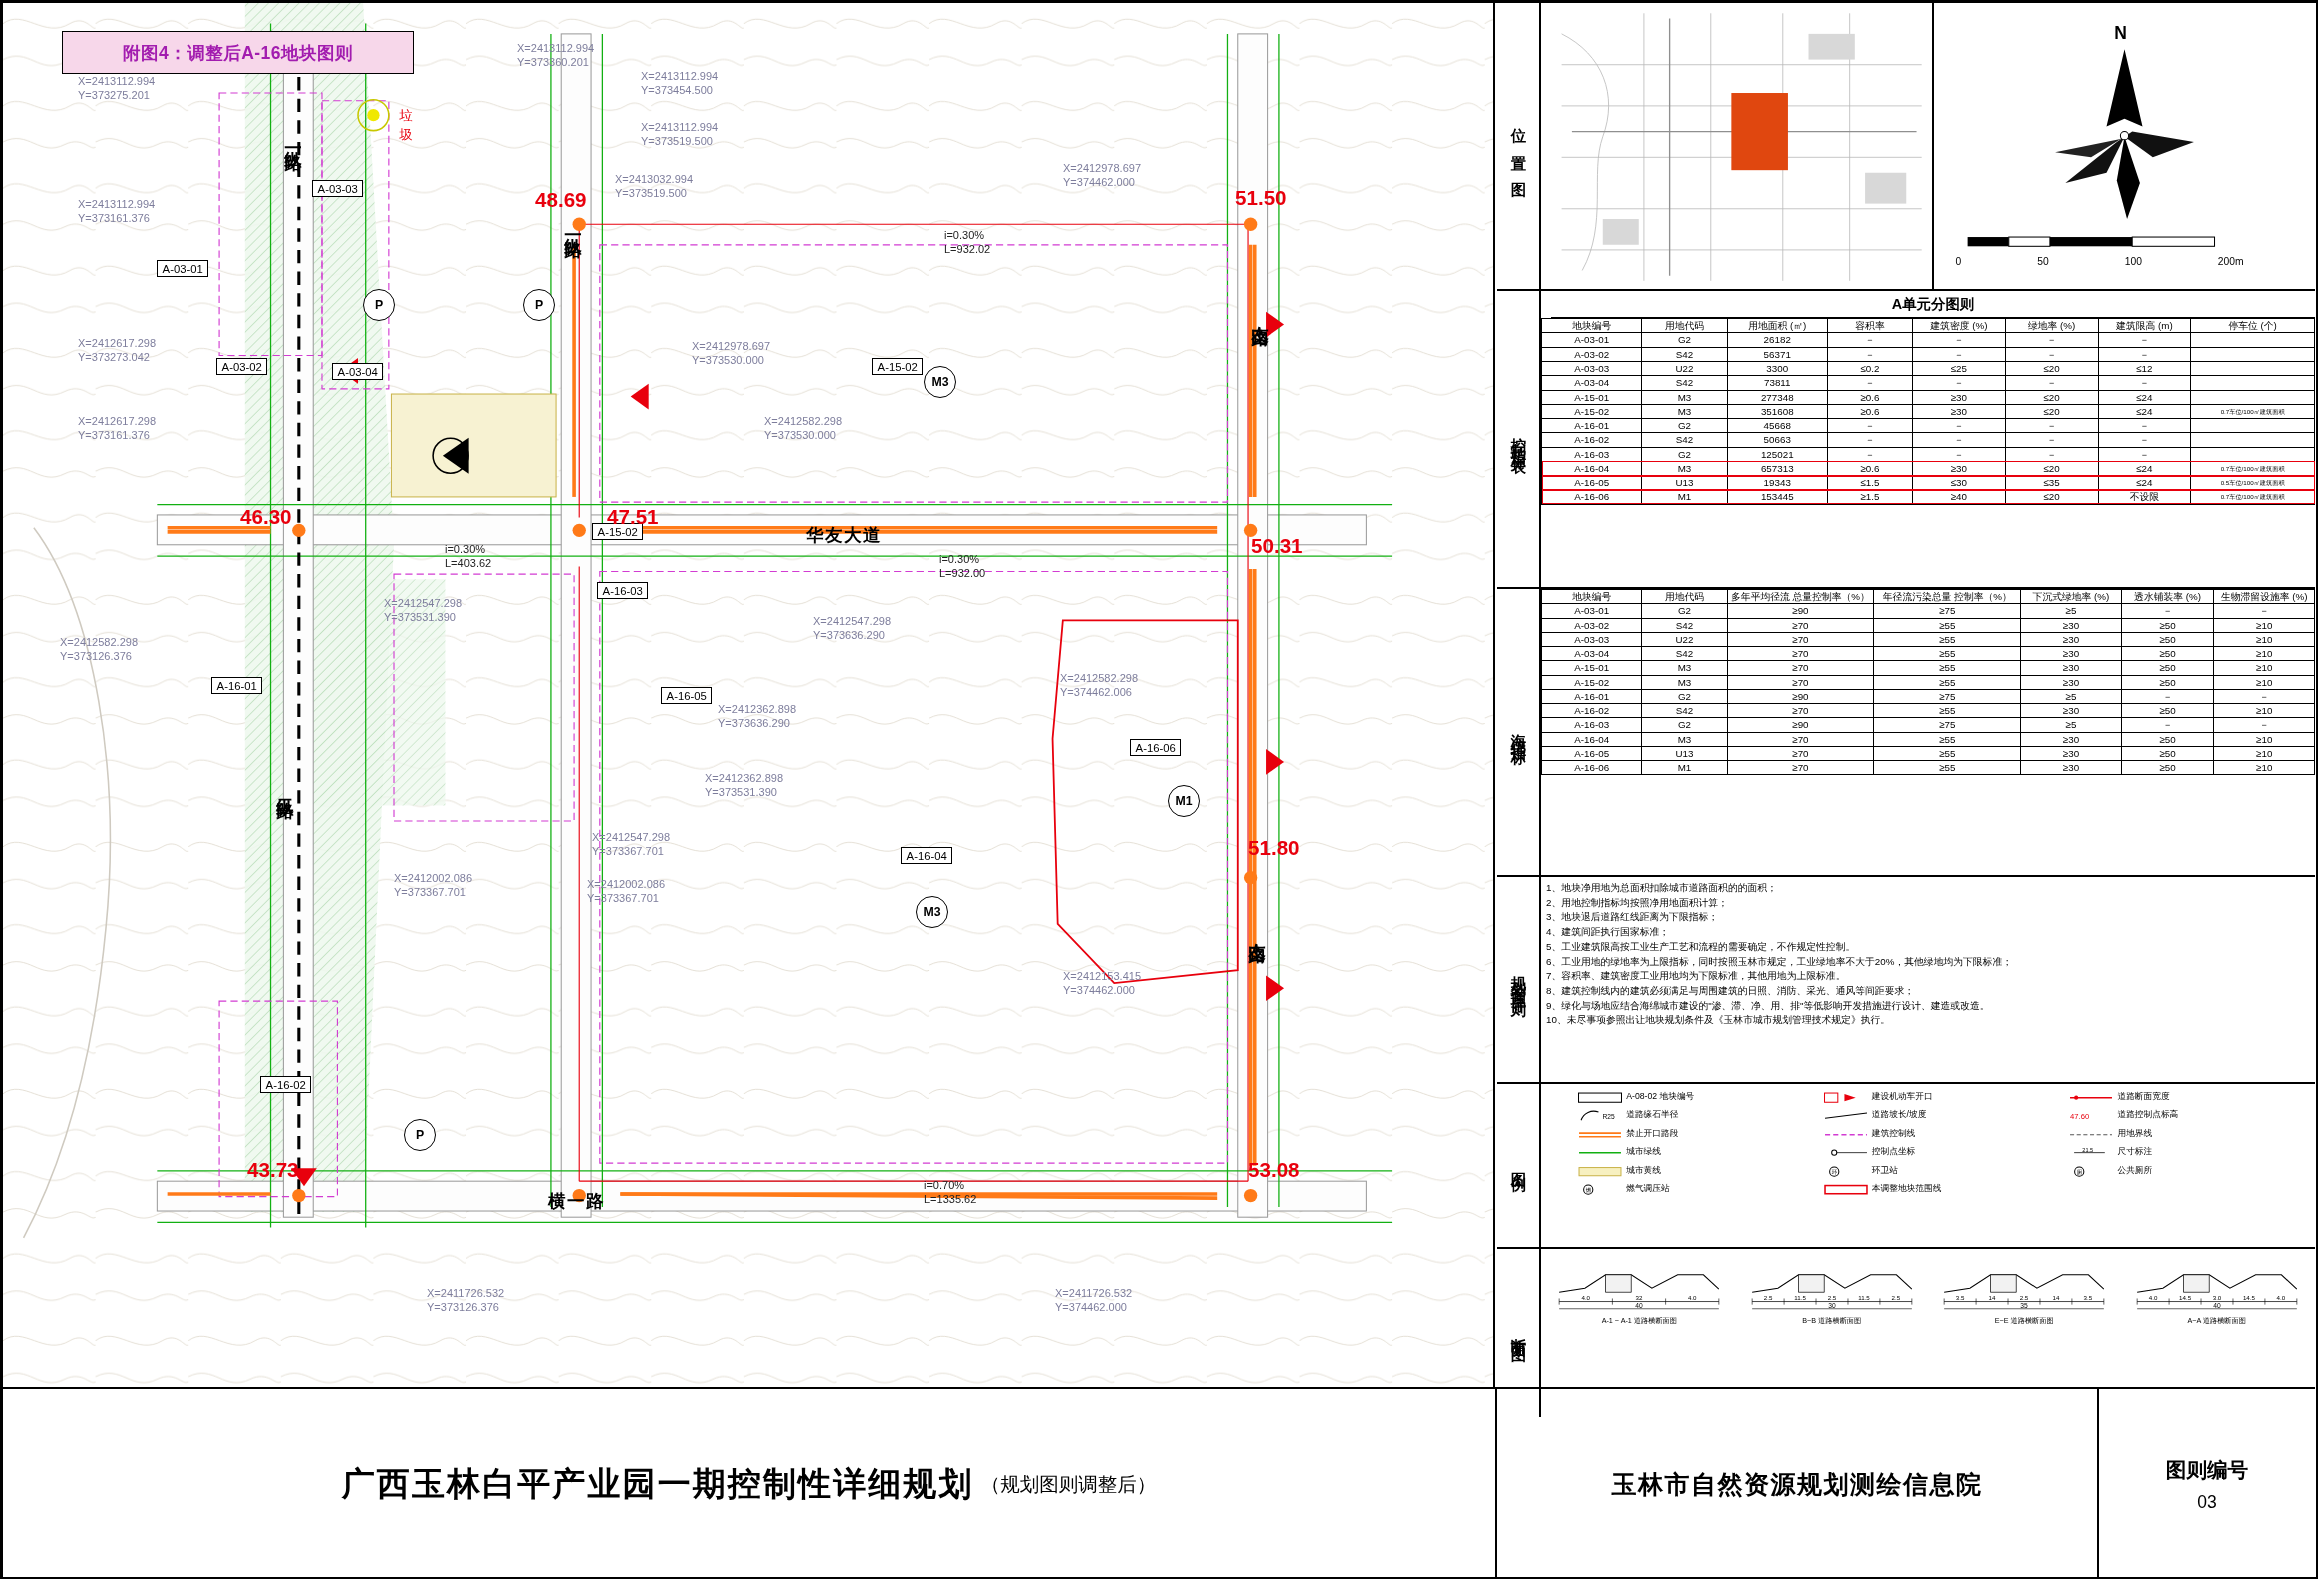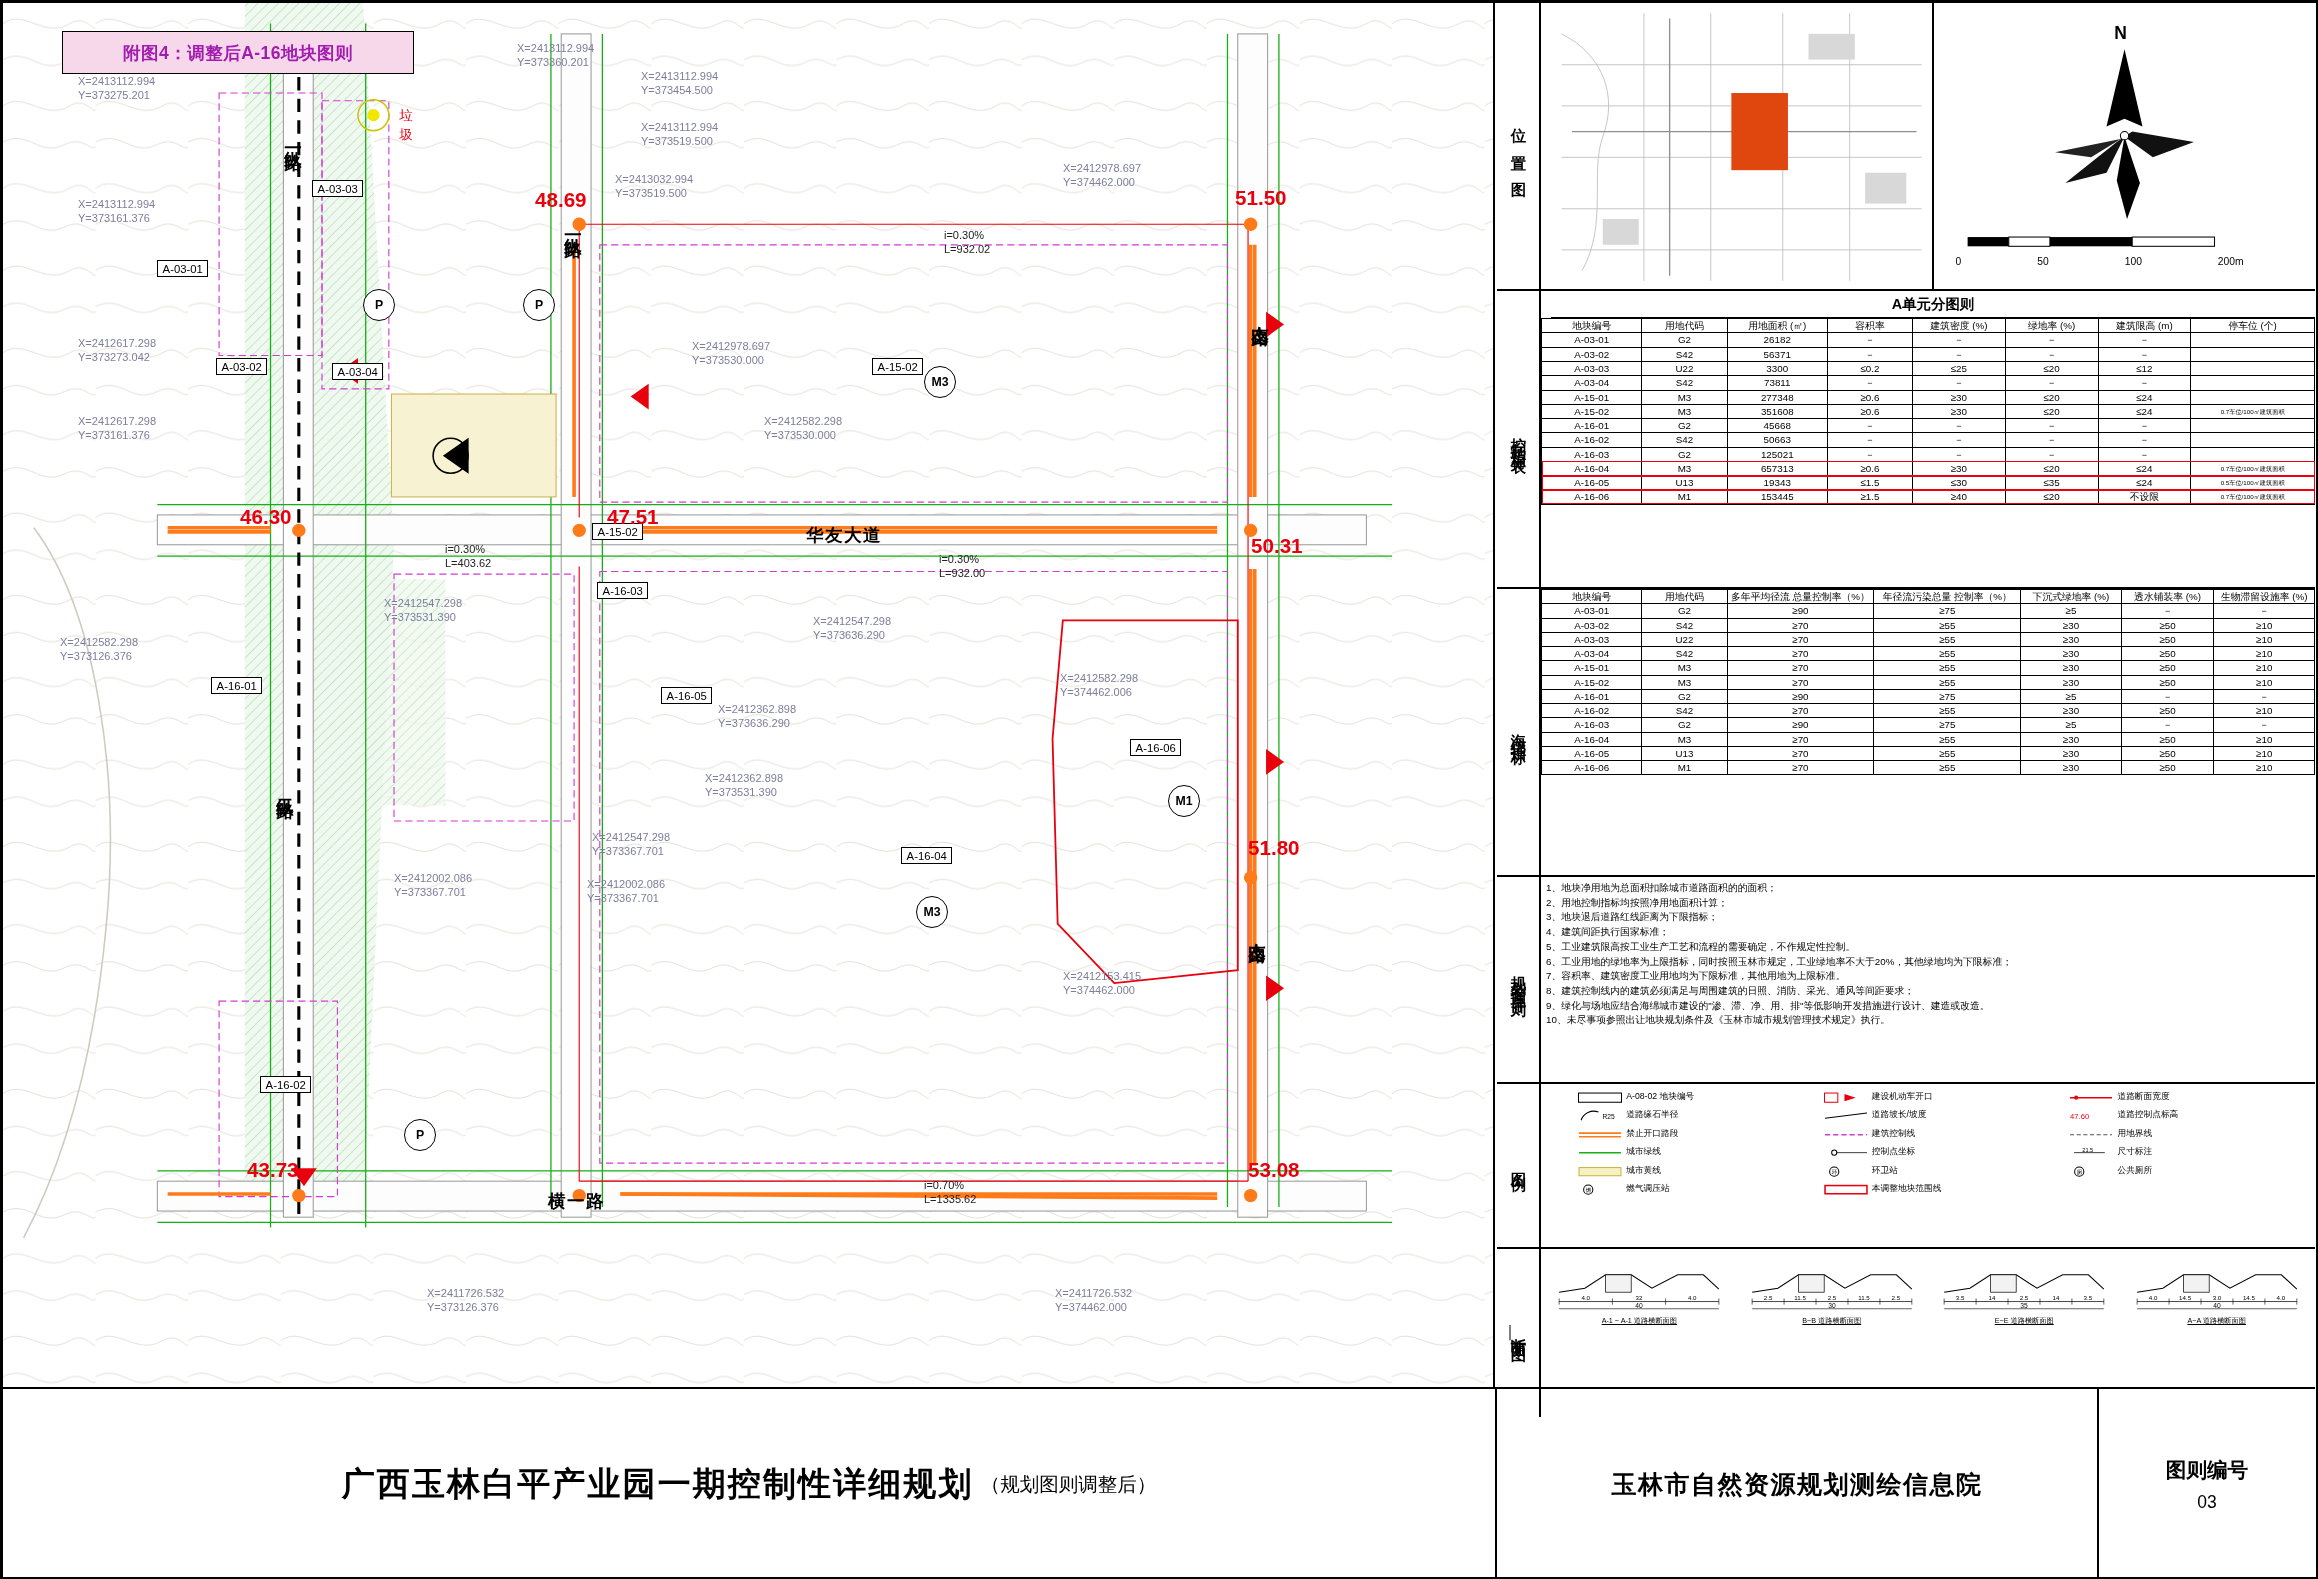--- a/index.html
+++ b/index.html
@@ -744,21 +744,21 @@
             <div class="lgitem">
               <span class="lgswatch"><svg width="44" height="11.3" viewBox="0 0 86 22">
                   <rect x="2" y="3" width="82" height="16" fill="none" stroke="#e8000d" stroke-width="3"></rect>
                 </svg></span>
               <span class="lgtext">本调整地块范围线</span>
             </div>
           </div>
       </div>
     </div>
 
-    <div class="rrow" style="height:168px;border-bottom:none;text-decoration:underline;">
+    <div class="rrow" style="height:168px;border-bottom:none;">
       <div class="rlabel">断面图</div>
       <div class="rbody">
         <div class="sections" id="sections-body">
             <div style="text-align: center;"><svg width="170" height="62" viewBox="0 0 330 120">
                 <path d="M10,78 L60,70 L100,44 L150,44 L190,70 L240,44 L290,44 L320,72" fill="none" stroke="#000" stroke-width="2"></path>
                 <path d="M100,44 L150,44 L150,78 L100,78 Z" fill="#f2f2f2" stroke="#000" stroke-width="1.4"></path>
                 <line x1="10" y1="96" x2="320" y2="96" stroke="#000" stroke-width="1.4"></line>
                 <line x1="10" y1="90" x2="10" y2="102" stroke="#000" stroke-width="1.2"></line>
                 <line x1="113.33333333333333" y1="90" x2="113.33333333333333" y2="102" stroke="#000" stroke-width="1.2"></line>
                 <line x1="216.66666666666666" y1="90" x2="216.66666666666666" y2="102" stroke="#000" stroke-width="1.2"></line>

